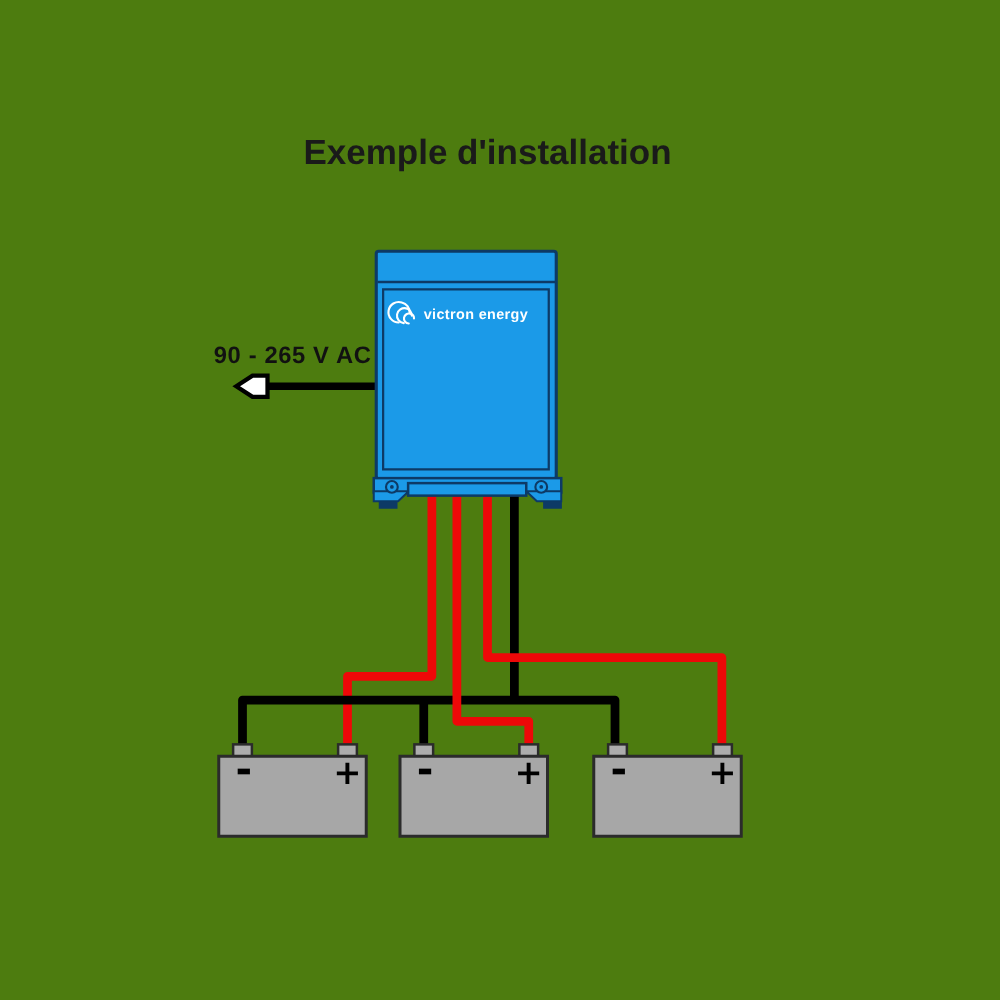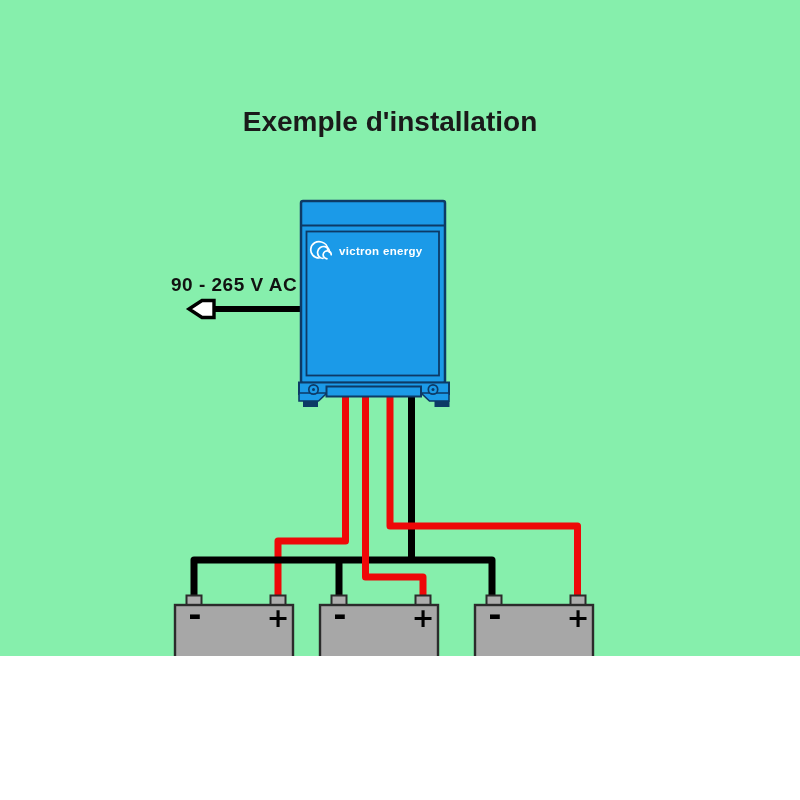--- a/index.html
+++ b/index.html
@@ -1,17 +1,17 @@
 <!DOCTYPE html>
 <html style="--device-blue: #1b9ae8; --device-border: #0d3a66; --wire-red: #ee0808; --wire-black: #000000; --battery-gray: #a7a7a7; --terminal-gray: #adadad; --battery-border: #2b2b2b;"><head>
 <meta charset="utf-8">
 <style>
   html,body{margin:0;padding:0;background:#ffffff;}
   .stage{
-    position:relative;width:800px;height:656px;background:#86efac;
+    position:relative;width:800px;height:800px;background:#4d7c0f;
     font-family:"Liberation Sans",sans-serif;overflow:hidden;
   }
   .title{
     position:absolute;top:106px;left:390px;transform:translateX(-50%);
     font-size:28px;font-weight:bold;color:#1a1a1a;white-space:nowrap;
     font-family:"Liberation Sans",sans-serif;
   }
   .ac-label{
     position:absolute;top:274px;left:171px;
     font-size:19px;font-weight:bold;color:#111;white-space:nowrap;

